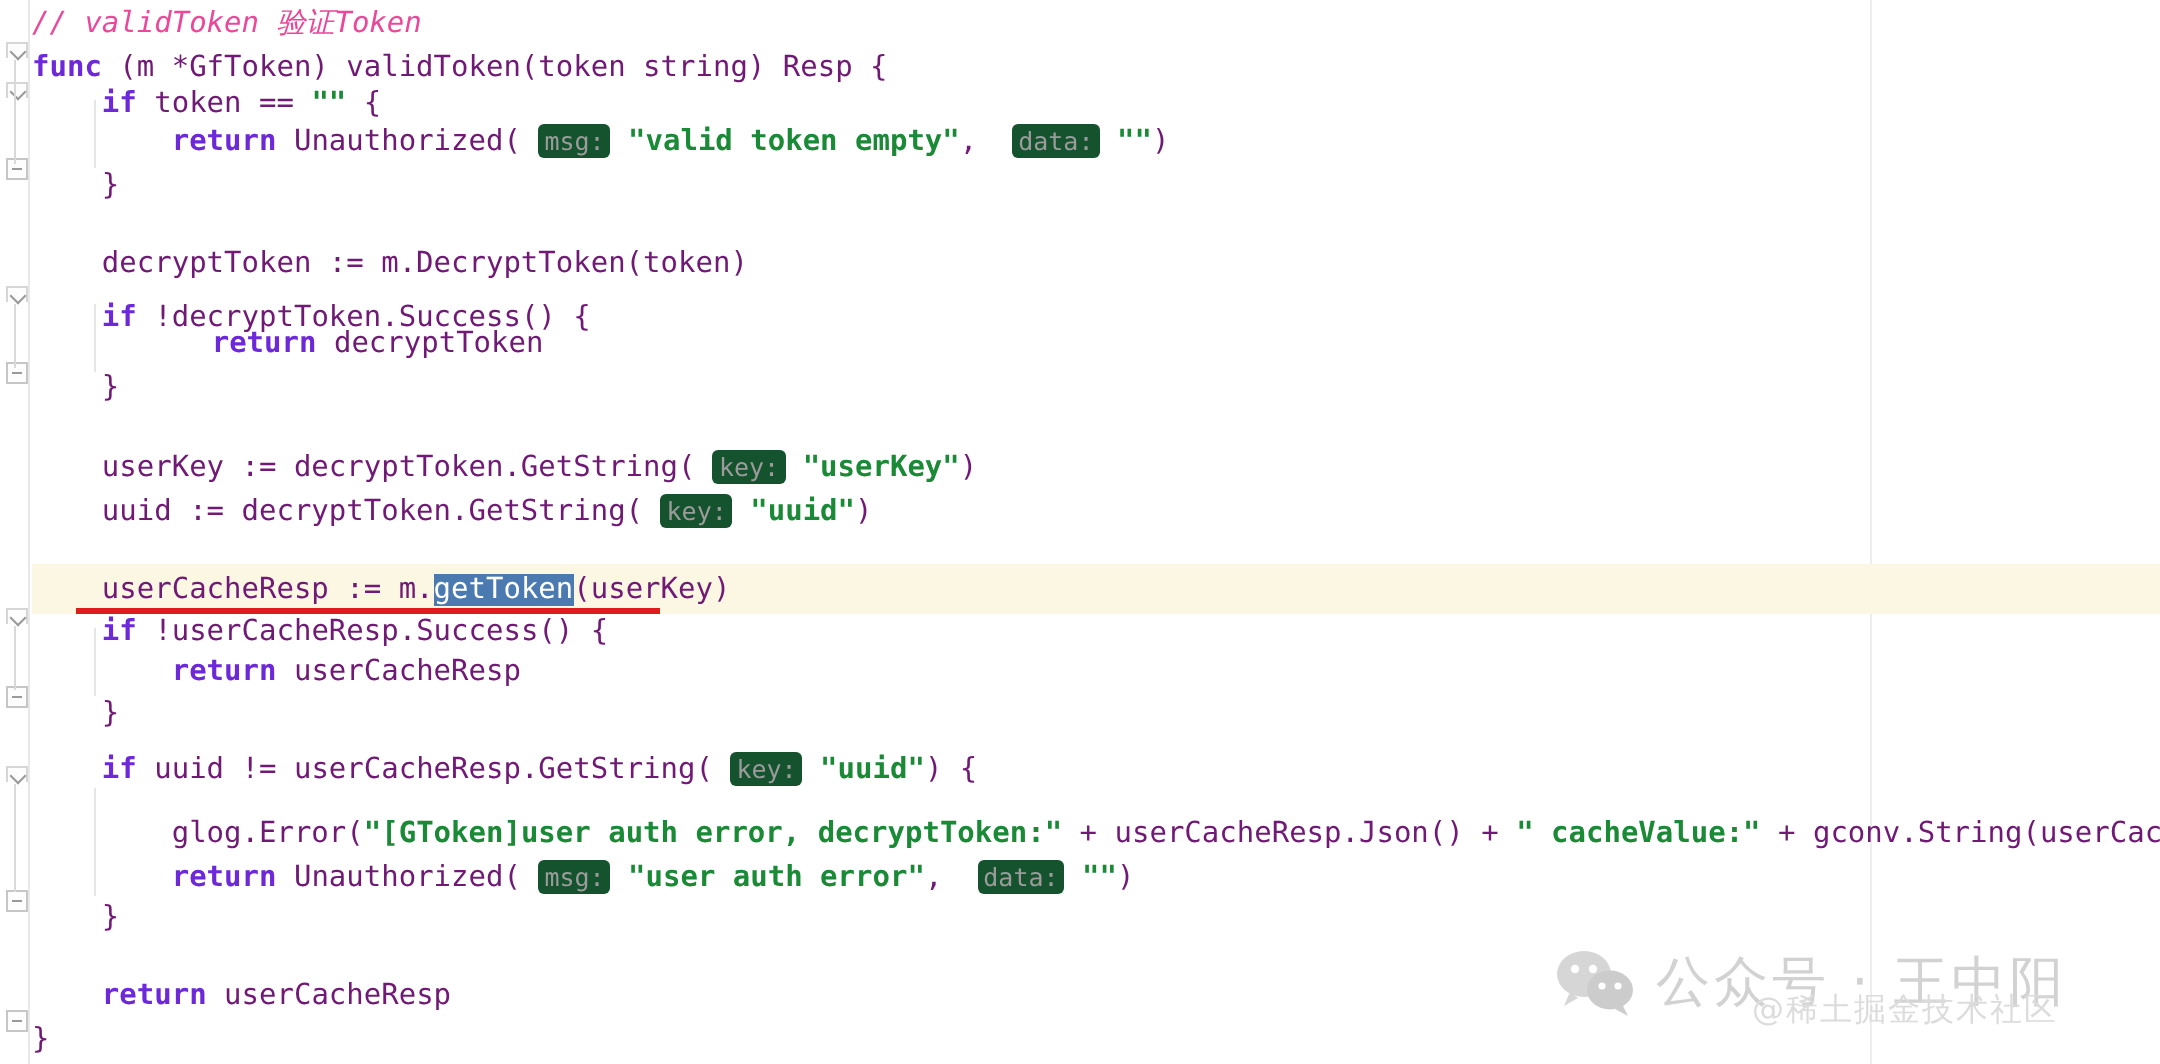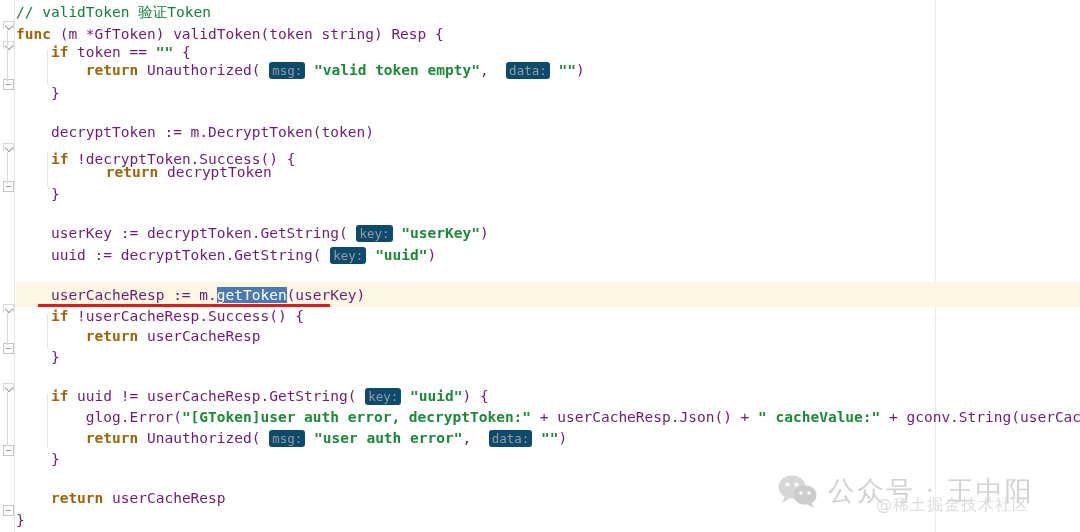--- a/index.html
+++ b/index.html
@@ -100,27 +100,27 @@
     line-height: 25px;
     color: #080808;
   }
   .indent-guide {
     position: absolute;
     width: 1px;
     background: #e6e6e6;
   }
 
   
-  .kw       { color: #a16207; font-weight: bold; }
+  .kw       { color: #6d28d9; font-weight: bold; }
   .str      { color: #1a8a36; font-weight: bold; }
-  .cmt      { color: #15803d; }
+  .cmt      { color: #ec4899; font-style: italic; }
   .plain    { color: #701a75; }
   .hint {
     color: #9b9b9b;
-    background: #0c4a6e;
+    background: #14532d;
     border-radius: 3px;
     padding: 1px 3px;
     font-size: 12.5px;
   }
   .sel {
     background: #4b7ab0;
     color: #ffffff;
   }
 
   
@@ -203,21 +203,21 @@
       <div class="line" style="top: 120px;"><span class="plain">    decryptToken := m.DecryptToken(token)</span></div>
       <div class="line" style="top: 147px;"><span class="plain">    </span><span class="kw">if</span><span class="plain"> !decryptToken.Success() {</span></div>
       <div class="line" style="top: 160px; margin-left: 20px;"><span class="plain">        </span><span class="kw">return</span><span class="plain"> decryptToken</span></div>
       <div class="line" style="top: 182px;"><span class="plain">    }</span></div>
       <div class="line" style="top: 221px;"><span class="plain">    userKey := decryptToken.GetString( </span><span class="hint">key:</span><span class="plain"> </span><span class="str">"userKey"</span><span class="plain">)</span></div>
       <div class="line" style="top: 243px;"><span class="plain">    uuid := decryptToken.GetString( </span><span class="hint">key:</span><span class="plain"> </span><span class="str">"uuid"</span><span class="plain">)</span></div>
       <div class="line" style="top: 283px;"><span class="plain">    userCacheResp := m.</span><span class="sel">getToken</span><span class="plain">(userKey)</span></div>
       <div class="line" style="top: 304px;"><span class="plain">    </span><span class="kw">if</span><span class="plain"> !userCacheResp.Success() {</span></div>
       <div class="line" style="top: 324px;"><span class="plain">        </span><span class="kw">return</span><span class="plain"> userCacheResp</span></div>
       <div class="line" style="top: 345px;"><span class="plain">    }</span></div>
-      <div class="line" style="top: 384px;"><span class="plain">    </span><span class="kw">if</span><span class="plain"> uuid != userCacheResp.GetString( </span><span class="hint">key:</span><span class="plain"> </span><span class="str">"uuid"</span><span class="plain">) {</span></div>
+      <div class="line" style="top: 372px;"><span class="plain">    </span><span class="kw">if</span><span class="plain"> uuid != userCacheResp.GetString( </span><span class="hint">key:</span><span class="plain"> </span><span class="str">"uuid"</span><span class="plain">) {</span></div>
       <div class="line" style="top: 405px;"><span class="plain">        glog.Error(</span><span class="str">"[GToken]user auth error, decryptToken:"</span><span class="plain"> + userCacheResp.Json() + </span><span class="str">" cacheValue:"</span><span class="plain"> + gconv.String(userCacheResp.Data))</span></div>
       <div class="line" style="top: 426px;"><span class="plain">        </span><span class="kw">return</span><span class="plain"> Unauthorized( </span><span class="hint">msg:</span><span class="plain"> </span><span class="str">"user auth error"</span><span class="plain">,  </span><span class="hint">data:</span><span class="plain"> </span><span class="str">""</span><span class="plain">)</span></div>
       <div class="line" style="top: 447px;"><span class="plain">    }</span></div>
       <div class="line" style="top: 486px;"><span class="plain">    </span><span class="kw">return</span><span class="plain"> userCacheResp</span></div>
       <div class="line" style="top: 508px;"><span class="plain">}</span></div>
     </div>
 
   <div id="red-underline" class="red-underline" style="left: 38px; top: 304px; width: 292px; background: rgb(224, 27, 27);"></div>
 
   <div class="watermark" style="left:778px; top:473px;align-items:flex-end;">

